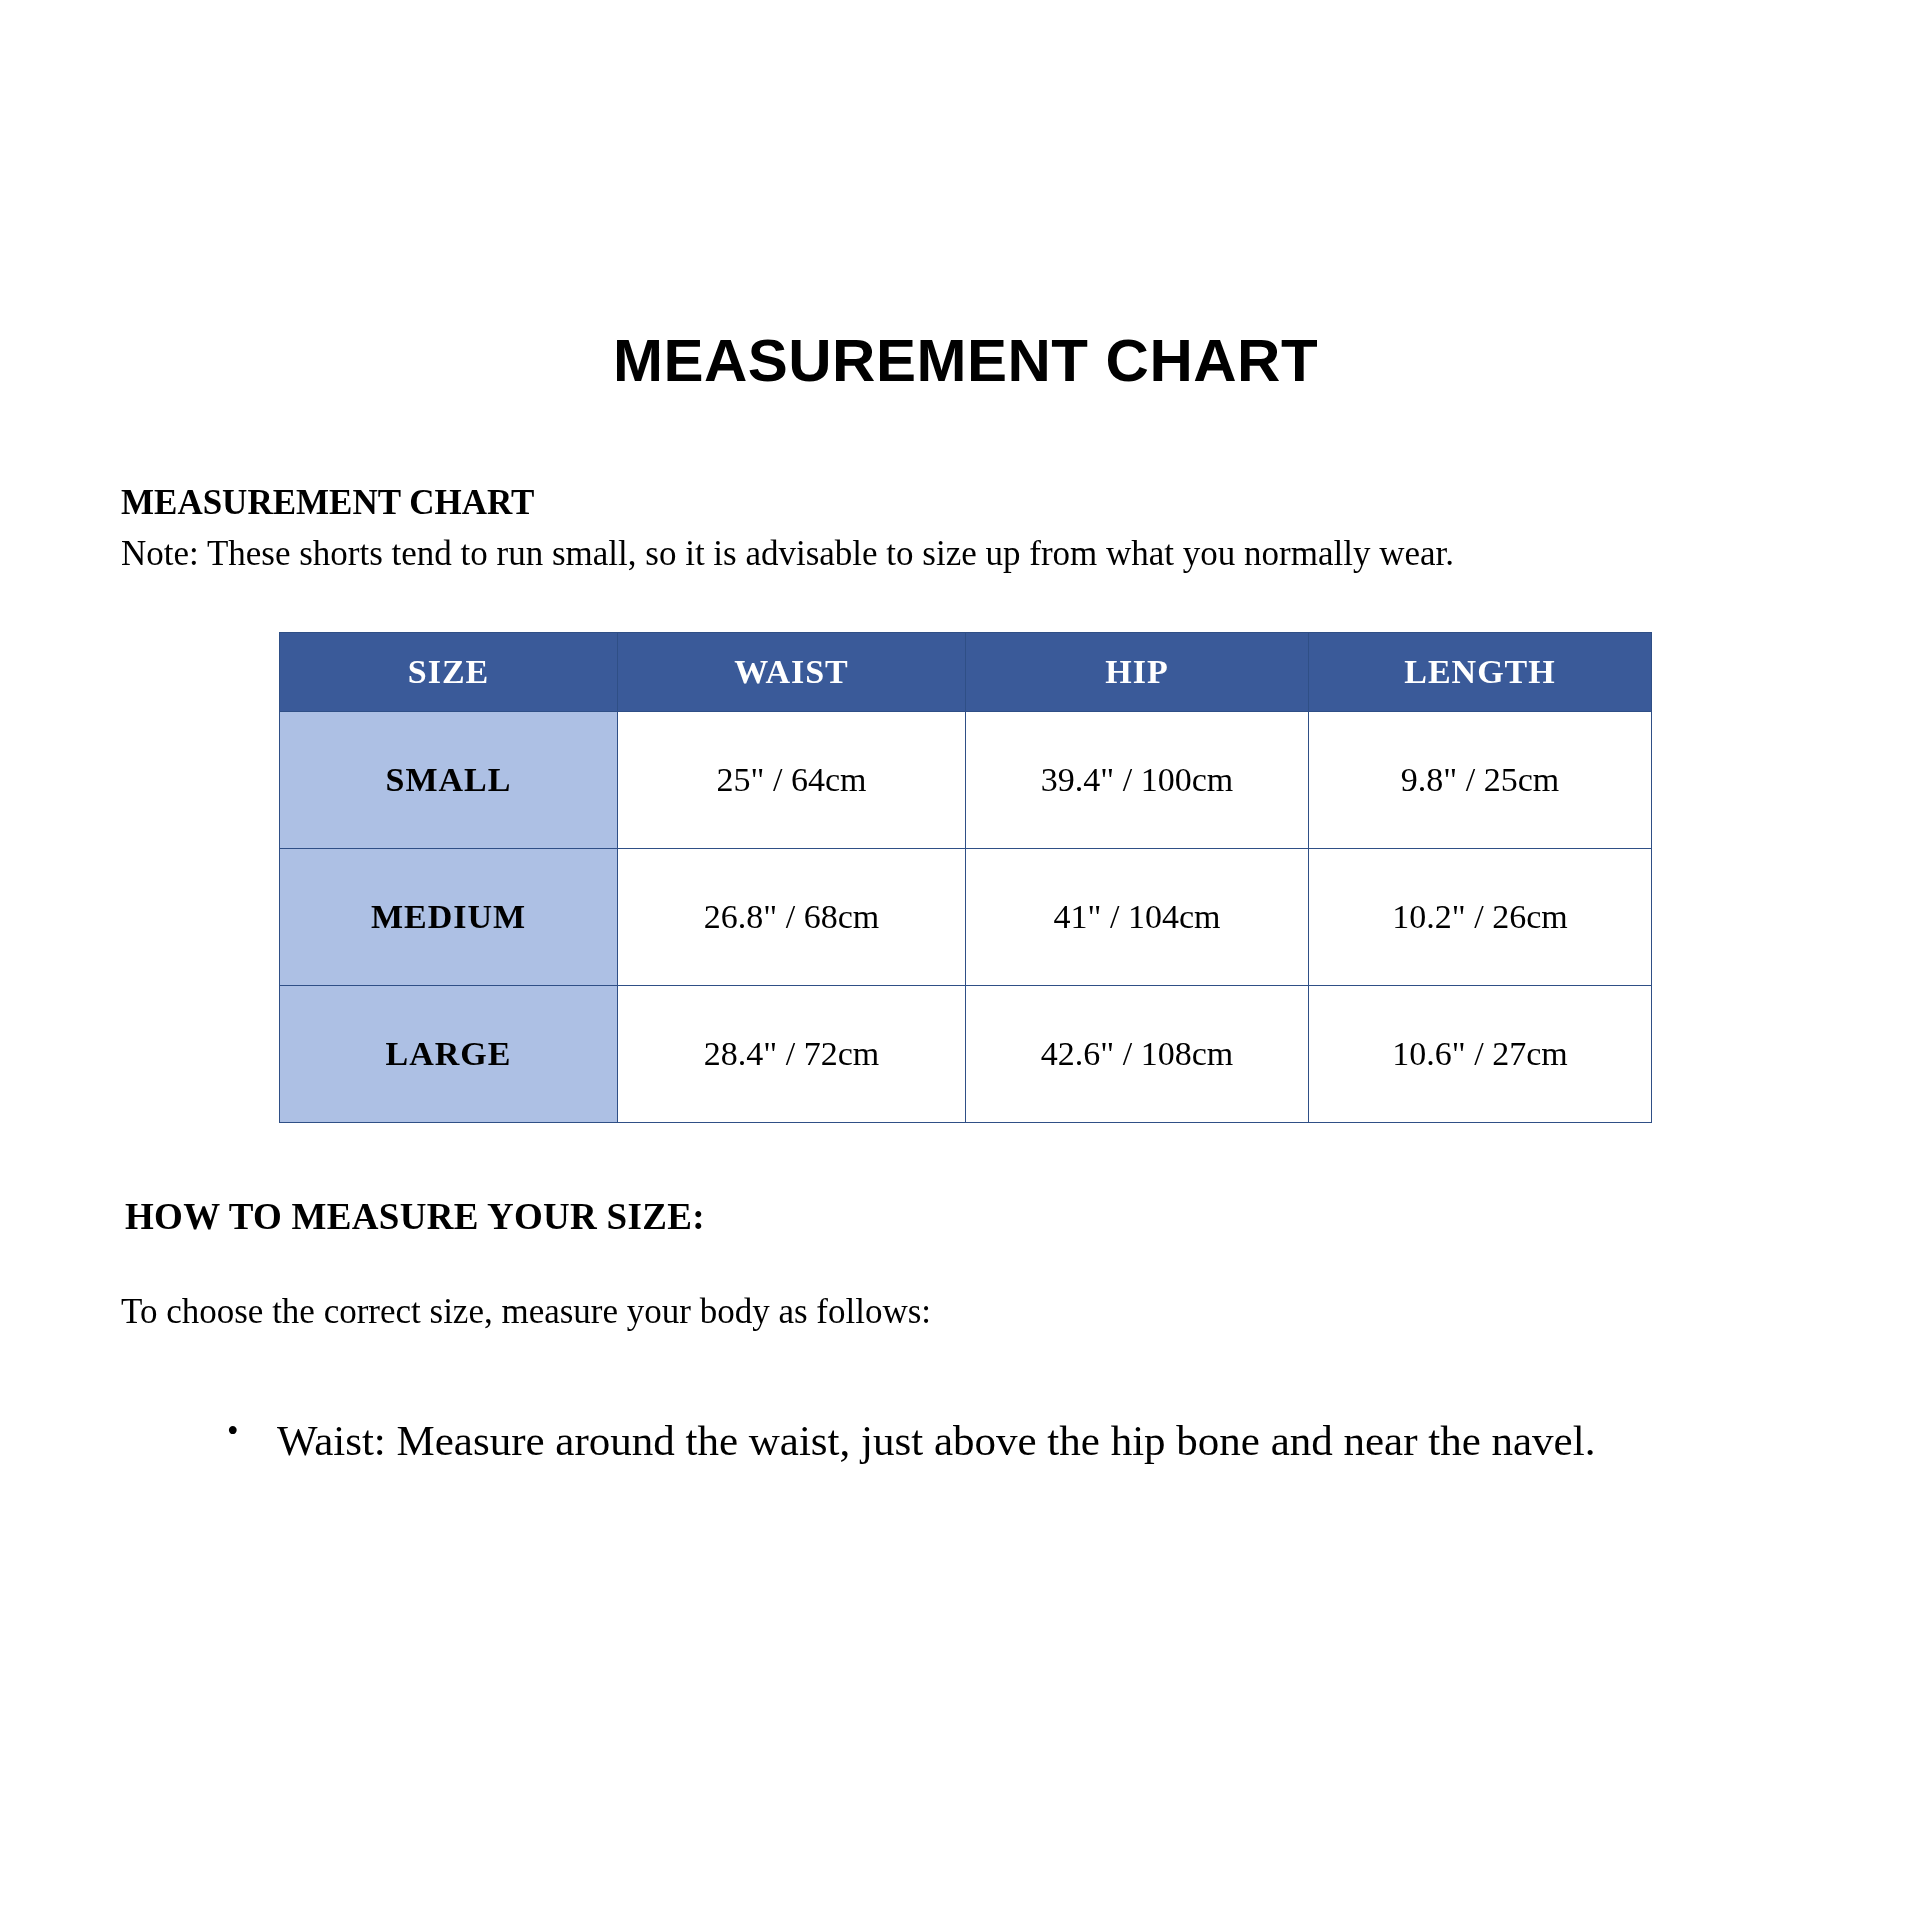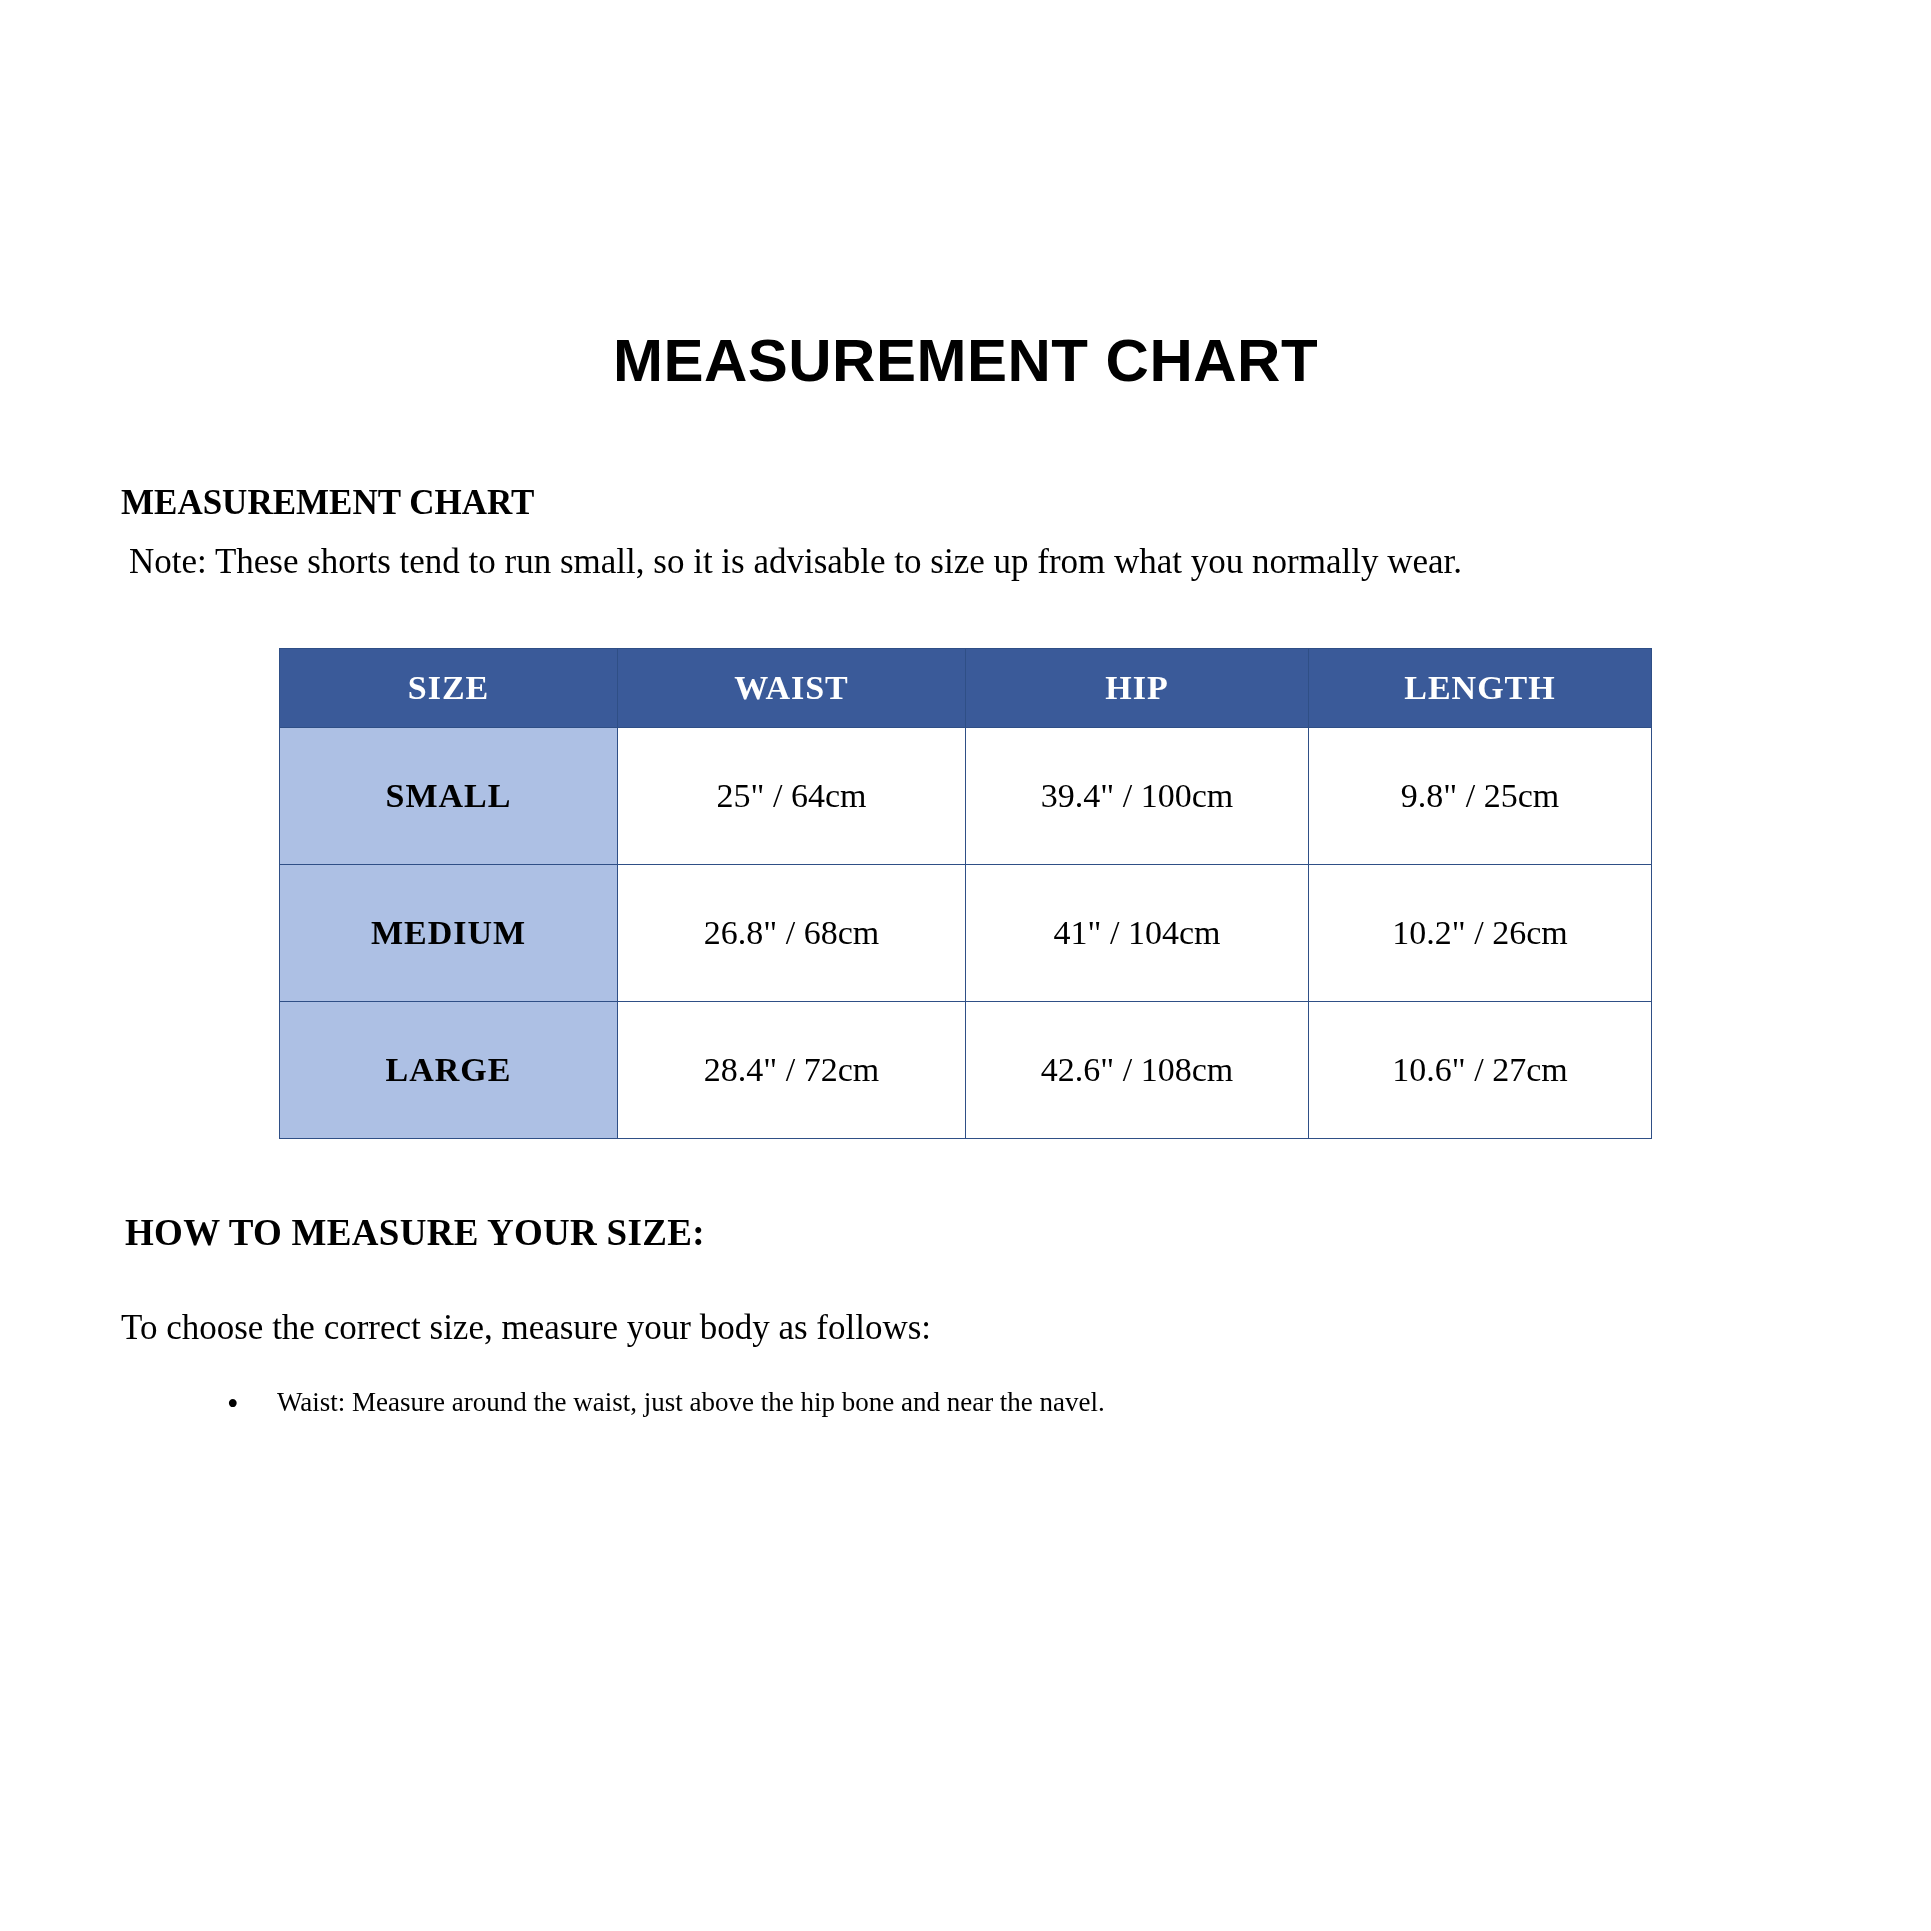--- a/index.html
+++ b/index.html
@@ -35,21 +35,21 @@
     font-family: "Liberation Serif", serif;
     font-weight: bold;
     font-size: 35px;
     margin: 0;
     padding-top: 87px;
     line-height: 1.25;
   }
   .note-line {
     font-size: 35px;
     line-height: 1.3;
-    margin: 8px;
+    margin: 0;
     padding-top: 5.8px;
   }
   .table-wrap {
     padding-top: 56px;
     display: flex;
     justify-content: center;
   }
   table.size-table {
     border-collapse: collapse;
     width: 1371px;
@@ -101,24 +101,25 @@
     padding-top: 50px;
     margin: 0;
   }
   ul.bullets {
     margin: 0;
     padding-top: 35px;
     padding-left: 106px;
     list-style: none;
   }
   ul.bullets li {
-    font-size: 27px;
+    font-size: 43px;
     line-height: 1.42;
     position: relative;
     padding-left: 50px;
+    margin-top: 43px;
   }
   ul.bullets li::before {
     content: "\2022";
     position: absolute;
     left: 0;
     top: -1.9px;
     font-size: 33px;
   }
 </style>
 </head>

